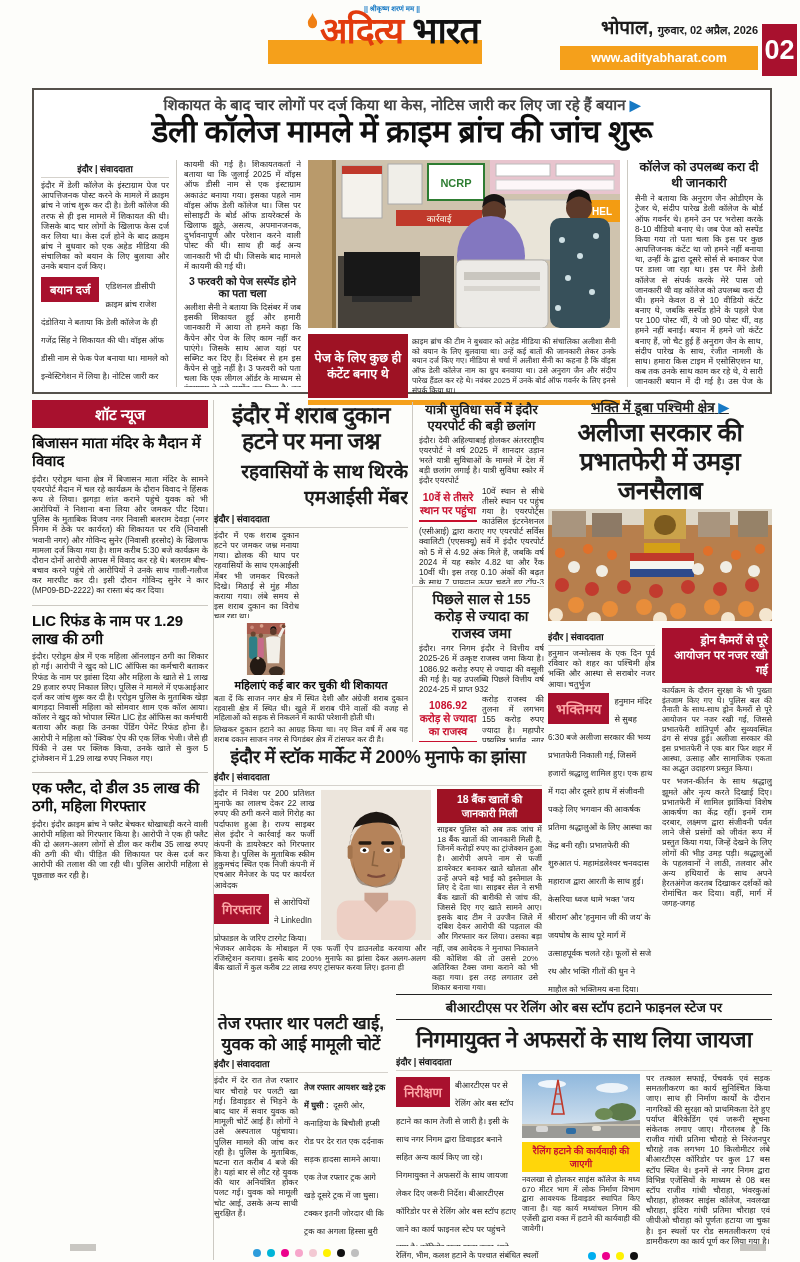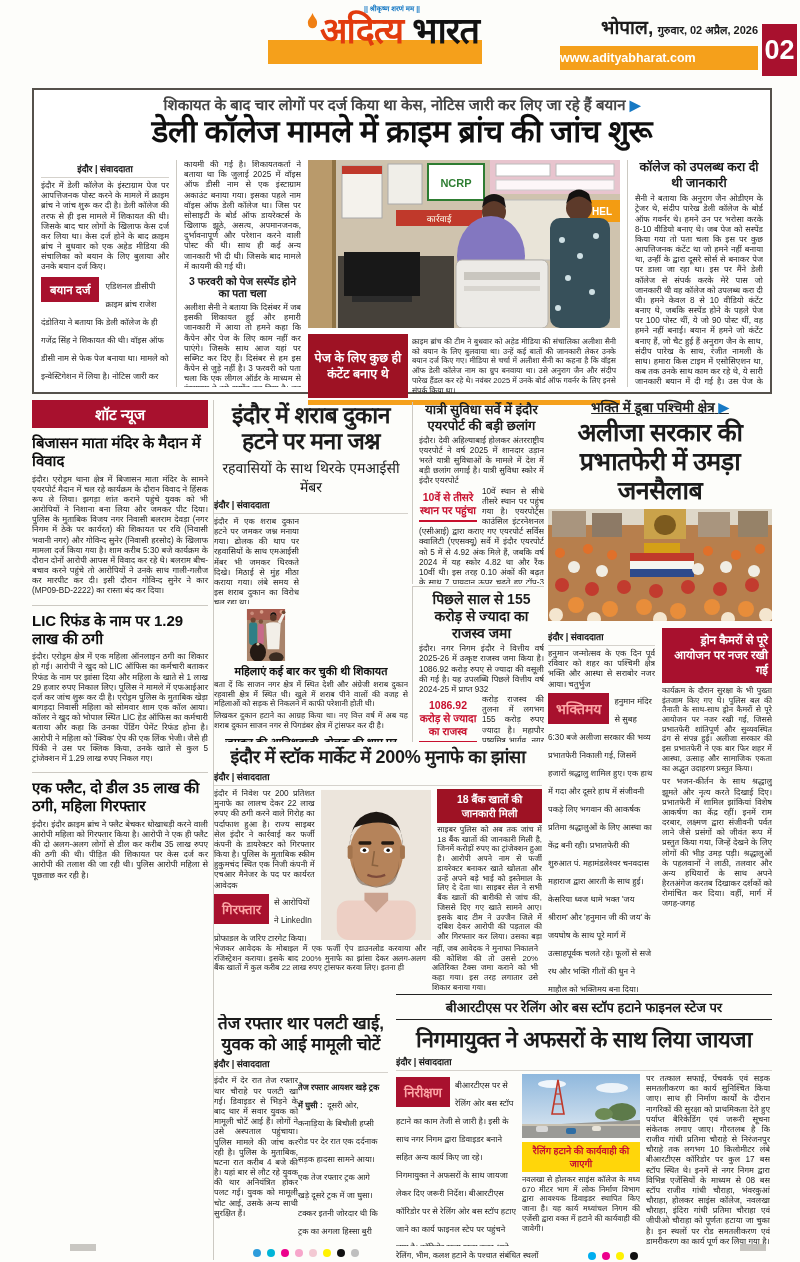--- a/index.html
+++ b/index.html
@@ -22,21 +22,21 @@
   #hdr-orange1{left:268px;top:40px;width:214px;height:24px;background:#F5A01B;}
   #masthead{left:284px;top:4px;width:216px;z-index:3;text-align:center;}
   .mast-top{font-size:7px;color:#1779c4;font-weight:bold;}
   .mast-main{font-size:36px;font-weight:bold;line-height:1.0;letter-spacing:-1px;}
   .mast-w1{color:#E23B0E;}
   .mast-w2{color:#121212;}
   #hdr-right{left:508px;top:14px;width:250px;text-align:right;}
   .city{font-size:19px;font-weight:bold;}
   .cdate{font-size:11px;font-weight:bold;}
   #hdr-orange2{left:560px;top:46px;width:198px;height:24px;background:#F5A01B;color:#fff;
-               font-weight:bold;font-size:12.5px;line-height:24px;text-align:left;}
+               font-weight:bold;font-size:12.5px;line-height:24px;text-align:center;}
   #hdr-pageno{left:762px;top:24px;width:35px;height:52px;font-size:27px;line-height:52px;text-align:center;}
   
   #lead{left:32px;top:88px;width:740px;height:306px;border:2px solid #55514b;background:#fff;box-sizing:border-box;}
   .kicker{font-size:15px;font-weight:bold;color:#454545;text-align:center;margin-top:4px;}
   .kicker .arr{color:#1779c4;font-size:14px;}
   .lead-hl{font-size:31px;font-weight:bold;color:#0f0f0f;text-align:center;line-height:1.12;margin-top:1px;letter-spacing:-0.5px;}
   #lead-cols{position:absolute;left:7px;right:7px;top:70px;bottom:5px;display:flex;gap:7px;}
   .lc1{width:138px;}
   .lc2{width:126px;padding-left:7px;}
   .lphoto{width:312px;}
@@ -50,21 +50,21 @@
   .cap-text{flex:1;font-size:7.6px;line-height:1.28;padding:3px 4px;text-align:justify;overflow:hidden;}
   .orange-strip{height:5px;background:#F5A01B;margin-top:2px;}
   
   #shot{left:32px;top:400px;width:176px;height:860px;padding-right:5px;border-right:1px solid #ccc9c2;}
   .shot-hdr{font-size:15px;font-weight:bold;text-align:center;padding:4px 0;margin-bottom:4px;}
   .shot-title{font-size:15px;font-weight:bold;line-height:1.22;margin:6px 0 4px;color:#0f0f0f;}
   hr.div{border:0;border-top:1px solid #ccc9c2;margin:8px 0 2px;}
   
   #sharab{left:214px;top:402px;width:194px;height:340px;}
   .sh-hl{font-size:23px;font-weight:bold;text-align:center;line-height:1.15;letter-spacing:-0.5px;}
-  .sh-sub{font-size:14px;font-weight:normal;text-align:center;margin:3px 0 2px;}
+  .sh-sub{font-size:19px;font-weight:bold;text-align:right;margin:3px 0 2px;}
   .sh-row{display:flex;gap:5px;height:144px;flex-direction:column;}
   .sh-c1{width:85px;overflow:hidden;}
   .badge-sm{background:#A8112E;color:#fca5a5;font-weight:bold;font-size:13px;padding:6px 8px;float:left;margin:3px 5px 2px 0;}
   
   #airport{left:412px;top:402px;width:132px;height:182px;padding-left:6px;box-sizing:border-box;}
   #revenue{left:412px;top:586px;width:132px;height:156px;padding-left:6px;box-sizing:border-box;border-top:1px solid #ccc9c2;}
   .ap-hl{font-size:13px;font-weight:bold;text-align:center;line-height:1.22;margin-bottom:2px;}
   .pull{float:left;width:58px;color:#C8102E;font-weight:bold;font-size:10.5px;text-align:center;
         border-bottom:2px solid #C8102E;padding:2px 0 3px;margin:2px 5px 2px 0;line-height:1.25;}
   
@@ -79,21 +79,21 @@
   #stock{left:214px;top:744px;width:328px;height:266px;}
   .st-hl{font-size:18px;font-weight:bold;text-align:center;white-space:nowrap;letter-spacing:-0.3px;}
   .st-row{display:flex;gap:6px;height:152px;margin-top:1px;}
   .st-c1{width:102px;overflow:hidden;}
   .st-c3{width:106px;overflow:hidden;}
   .st-boxtitle{background:#9E1224;color:#fff;font-weight:bold;font-size:10.5px;text-align:center;padding:3px 2px;}
   .st-caprow{display:flex;gap:6px;margin-top:3px;height:72px;overflow:hidden;}
   
   #thar{left:214px;top:1014px;width:174px;height:222px;}
   .th-hl{font-size:17px;font-weight:bold;text-align:center;line-height:1.22;}
-  .th-cols{display:flex;gap:0;height:160px;}
+  .th-cols{display:flex;gap:6px;height:160px;}
   .th-c{width:84px;overflow:hidden;}
   
   #brts{left:396px;top:994px;width:376px;height:268px;}
   .br-kicker{border-top:1.5px solid #222;border-bottom:1.5px solid #222;font-weight:bold;font-size:13px;text-align:center;padding:3px 0;}
   .br-hl{font-size:22px;font-weight:bold;text-align:center;margin:3px 0 1px;letter-spacing:-0.4px;}
   .br-row{display:flex;gap:6px;height:172px;}
   .br-c1{width:120px;overflow:hidden;}
   .br-mid{width:118px;overflow:hidden;}
   .br-c3{width:124px;overflow:hidden;}
   .yellow-cap{background:#FFD60A;color:#C8102E;font-weight:bold;font-size:9.5px;text-align:center;padding:2px 1px;}

